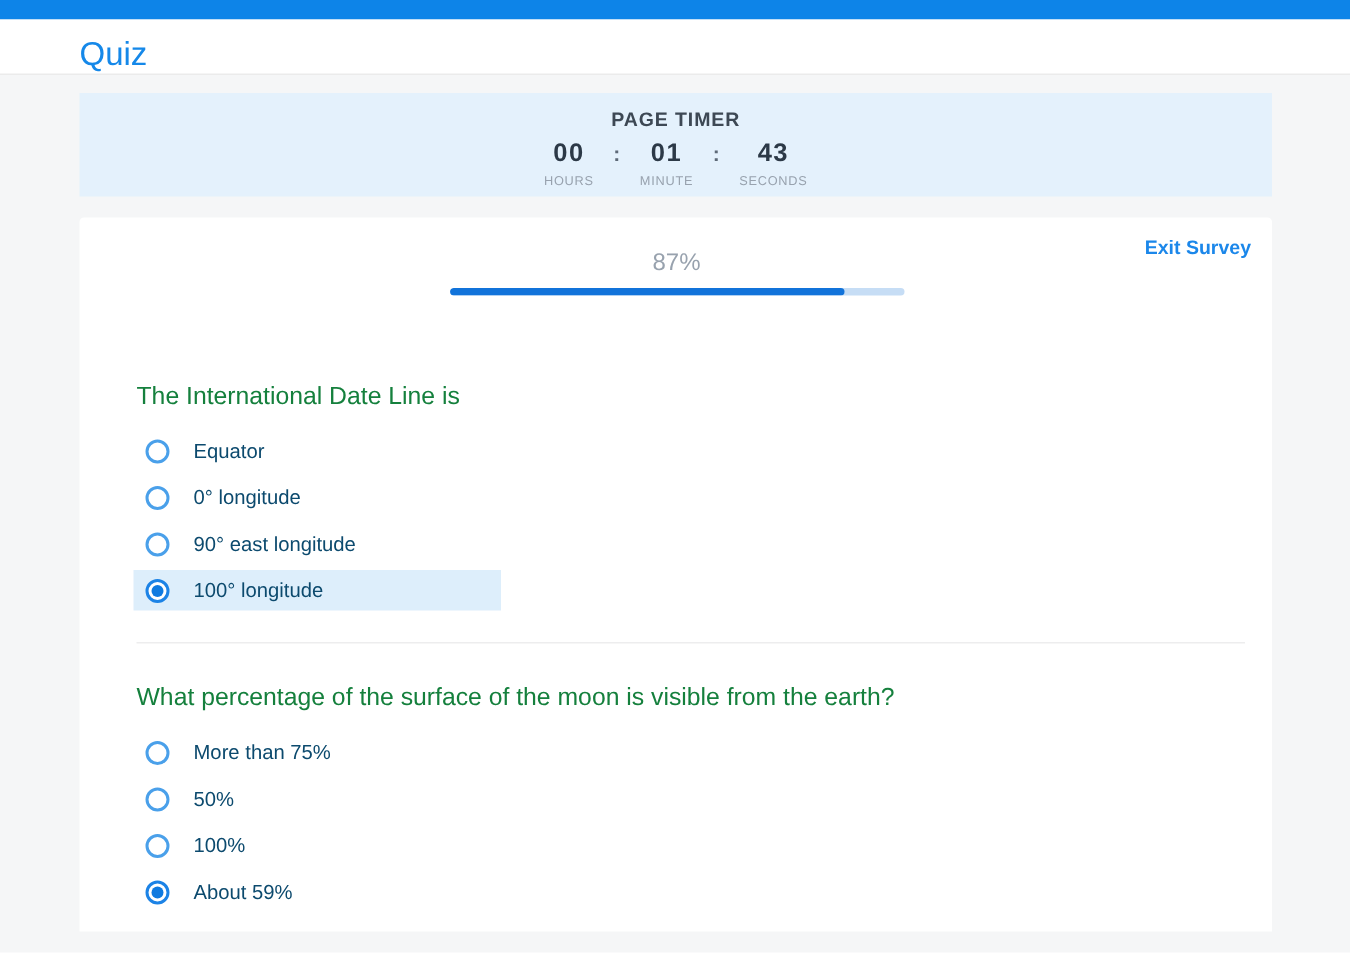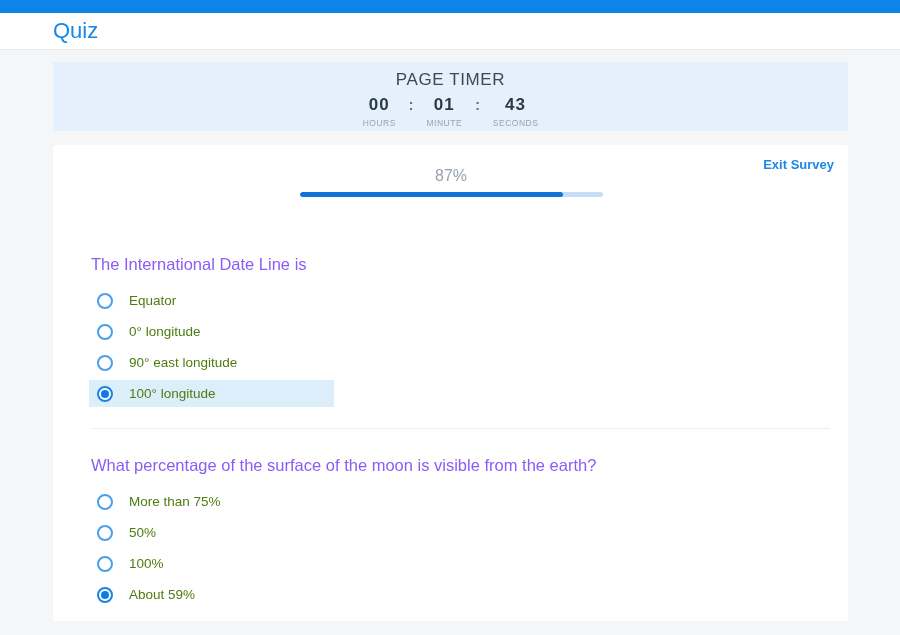--- a/index.html
+++ b/index.html
@@ -10,43 +10,43 @@
   }
   .topbar {
     height: 13px;
     background: #0d84e8;
   }
   .app-header {
     height: 37px;
     background: #ffffff;
     border-bottom: 1px solid #ebebeb;
     display: flex;
-    align-items: center;
+    align-items: flex-end;
     padding-left: 53px;
   }
   .app-title {
     color: #1588e9;
     font-size: 22px;
     font-weight: 400;
   }
   .content {
     padding: 12px 52px 0 53px;
   }
   .timer-panel {
     height: 69px;
     background: #e4f1fc;
     display: flex;
     flex-direction: column;
     align-items: center;
     justify-content: center;
     padding-top: 4px;
   }
   .timer-title {
-    font-size: 17px;
-    font-weight: 400;
+    font-size: 13px;
+    font-weight: 700;
     color: #3d4854;
     letter-spacing: 0.6px;
   }
   .timer-row {
     display: flex;
     align-items: flex-start;
     gap: 13px;
     margin-top: 5px;
   }
   .timer-col {
@@ -114,21 +114,21 @@
   }
   .question-block {
     margin-left: 19px;
     margin-right: 0;
   }
   .q1 { margin-top: 58px; }
   .q2 { margin-top: 27px; }
   .question-text {
     font-size: 16.5px;
     font-weight: 400;
-    color: #8b5cf6;
+    color: #15803d;
   }
   .options {
     margin-top: 13px;
     margin-left: -2px;
   }
   .option-row {
     display: flex;
     align-items: center;
     height: 27px;
     margin-bottom: 4px;
@@ -154,21 +154,21 @@
   .radio.checked::after {
     content: "";
     width: 8px;
     height: 8px;
     border-radius: 50%;
     background: #0f7ae0;
   }
   .option-label {
     margin-left: 16px;
     font-size: 13.5px;
-    color: #4d7c0f;
+    color: #0c4a6e;
   }
   .divider {
     border: none;
     border-top: 1px solid #ededee;
     margin: 19px 0 0 19px;
   }
   .divider.q-sep { margin-top: 21px; }
 </style>
 </head>
 <body>

